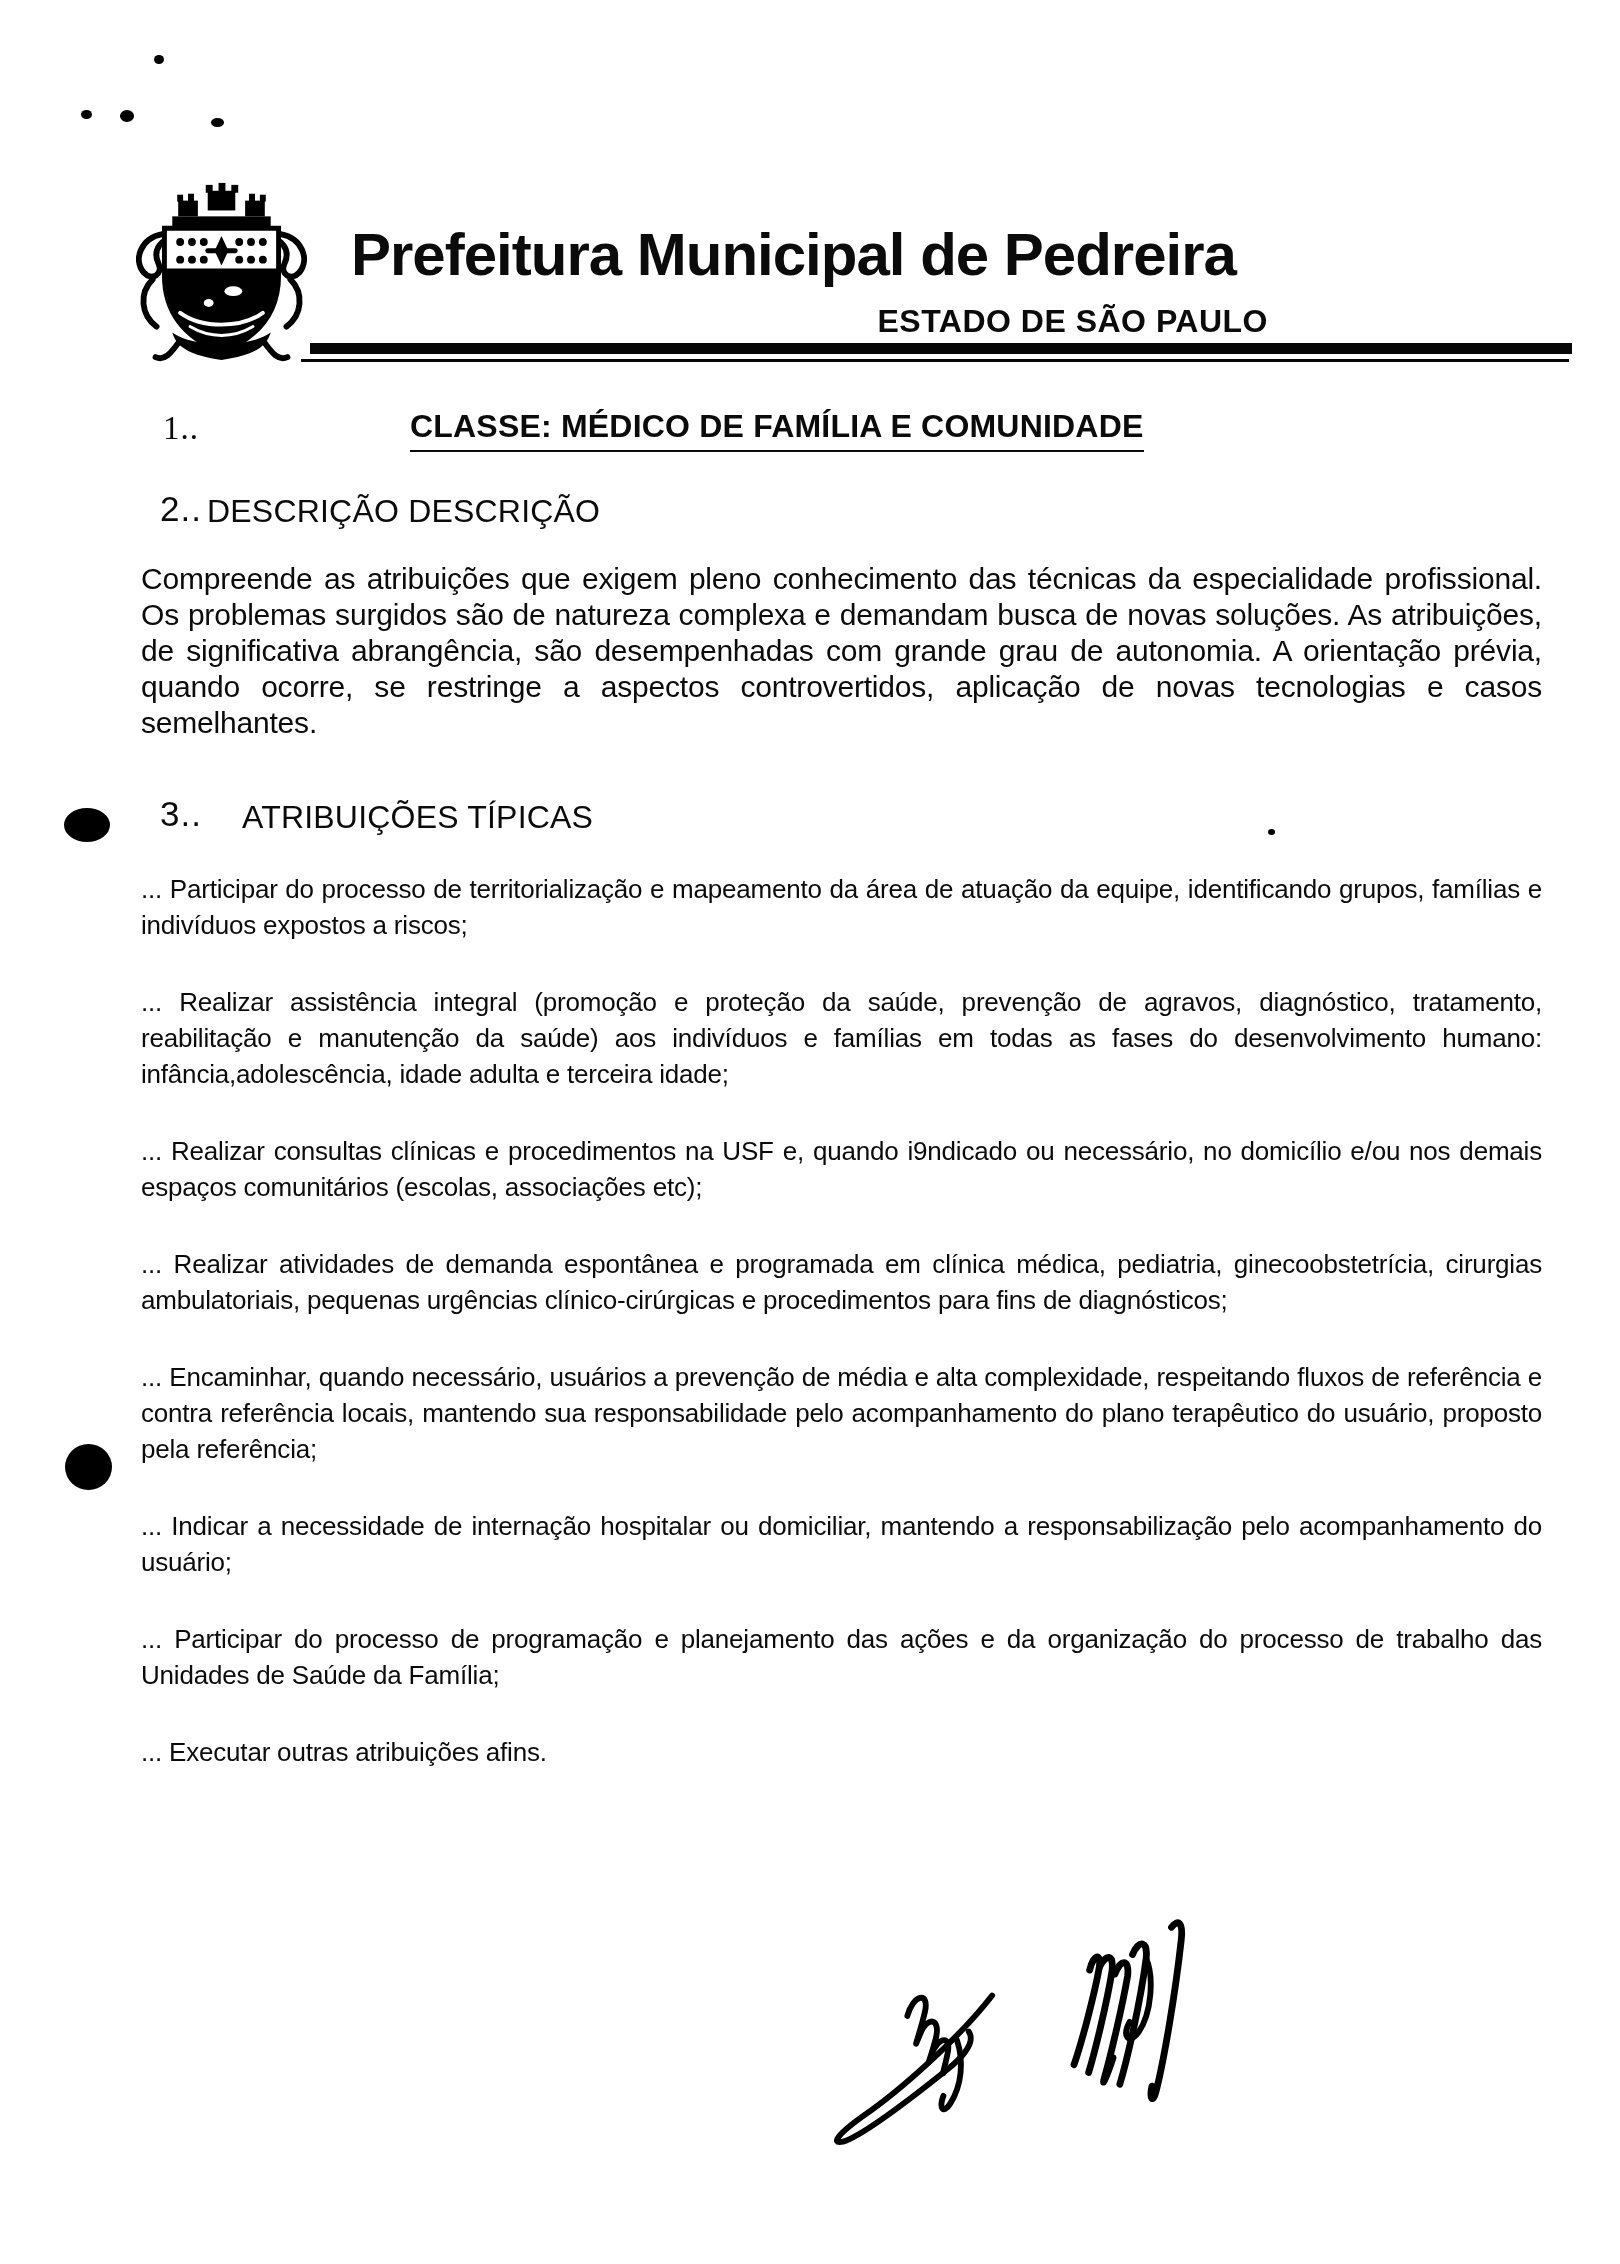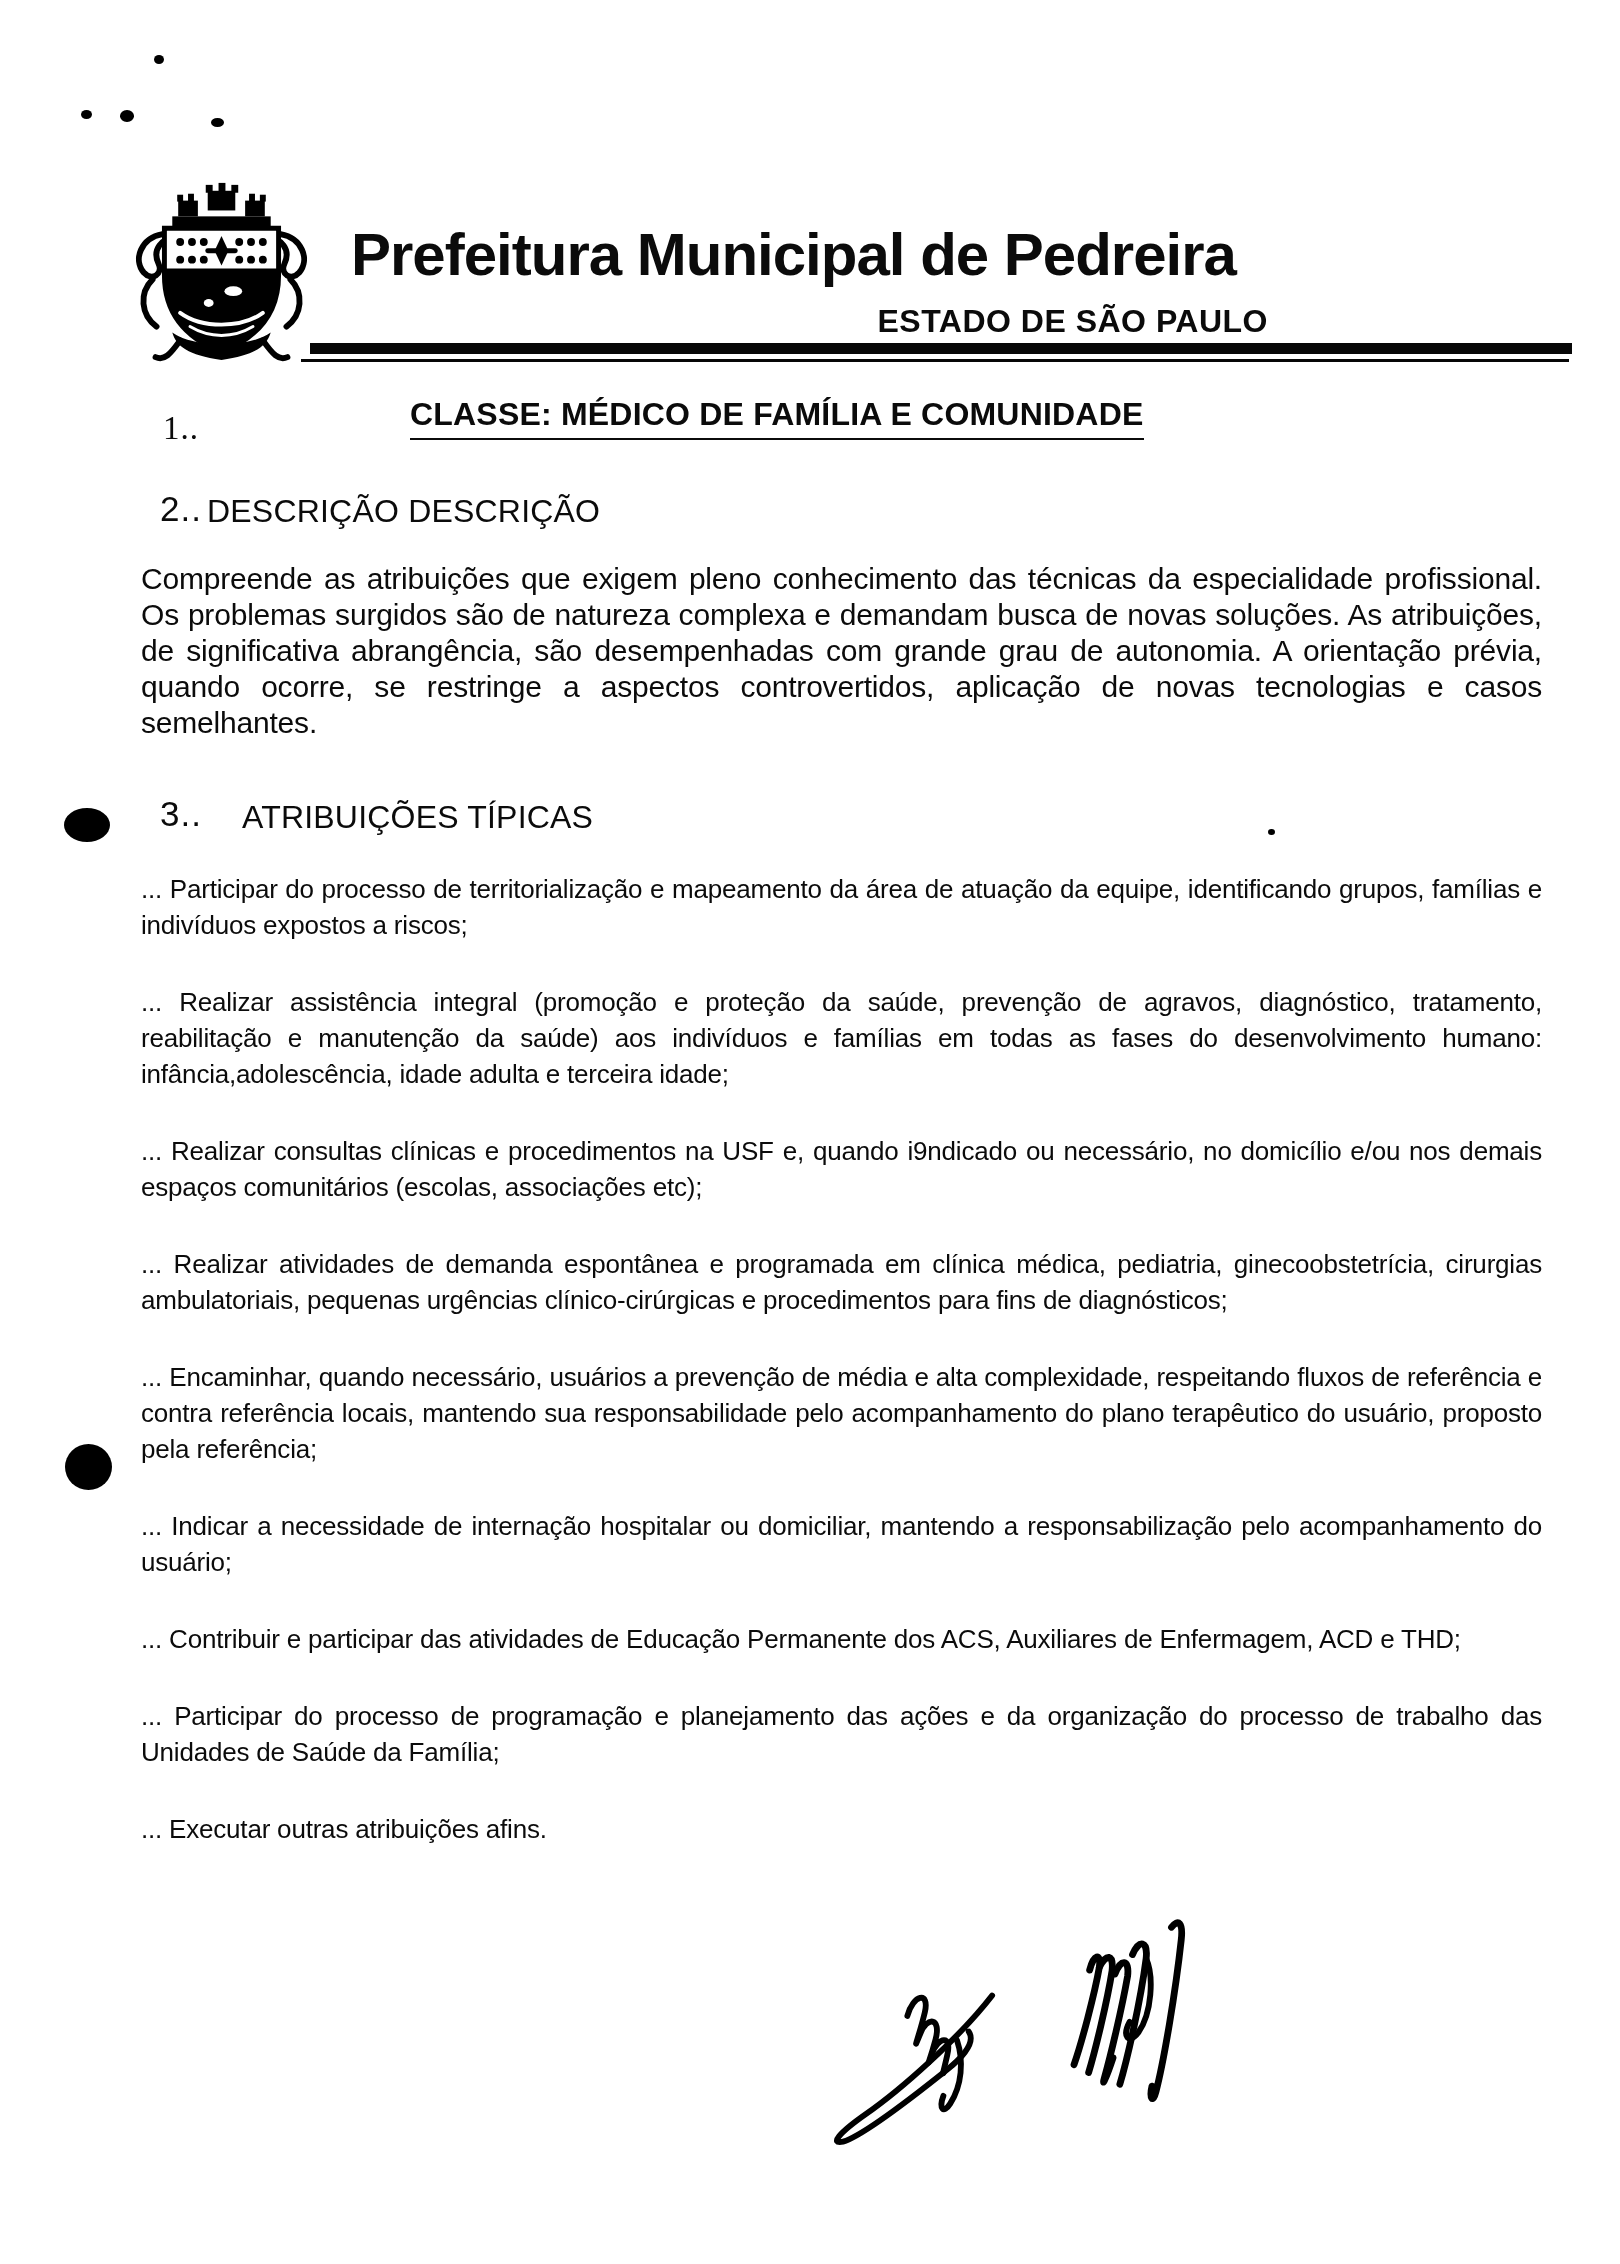--- a/index.html
+++ b/index.html
@@ -20,21 +20,21 @@
     font-size:32px;font-weight:bold;letter-spacing:0.5px;
   }
   .rule-thick{left:310px;top:343px;width:1262px;height:10.7px;background:#070707;}
   .rule-thin{left:301px;top:359px;width:1268px;height:2.9px;background:#070707;}
   
   .sec-num{font-size:35px;letter-spacing:1px;}
   .sec-num.serif{font-family:"Liberation Serif", serif;font-size:33px;}
   .sec-label{font-size:32px;letter-spacing:0.2px;}
   .underlined{border-bottom:2.9px solid #0b0b0b;padding-bottom:4.9px;}
   .row-class-num{left:163px;top:410px;}
-  .row-class-label{left:410px;top:396px;font-weight:600;}
+  .row-class-label{left:410px;top:408px;font-weight:600;}
   .row-desc-num{left:160px;top:489px;}
   .row-desc-label{left:207px;top:493px;}
   .row-attr-num{left:160px;top:794px;}
   .row-attr-label{left:207px;top:799px;margin-left:35px;}
   
   .para{
     left:141px;width:1401px;
     font-size:30px;line-height:36px;text-align:justify;letter-spacing:-0.2px;
   }
   .para-desc{top:561px;}
@@ -140,21 +140,20 @@
 <div class="abs sec-num row-attr-num">3..</div>
 <div class="abs sec-label row-attr-label">ATRIBUIÇÕES TÍPICAS</div>
 
 <div class="abs items">
   <p>... Participar do processo de territorialização e mapeamento da área de atuação da equipe, identificando grupos, famílias e indivíduos expostos a riscos;</p>
   <p>... Realizar assistência integral (promoção e proteção da saúde, prevenção de agravos, diagnóstico, tratamento, reabilitação e manutenção da saúde) aos indivíduos e famílias em todas as fases do desenvolvimento humano: infância,adolescência, idade adulta e terceira idade;</p>
   <p>... Realizar consultas clínicas e procedimentos na USF e, quando i9ndicado ou necessário, no domicílio e/ou nos demais espaços comunitários (escolas, associações etc);</p>
   <p>... Realizar atividades de demanda espontânea e programada em clínica médica, pediatria, ginecoobstetrícia, cirurgias ambulatoriais, pequenas urgências clínico-cirúrgicas e procedimentos para fins de diagnósticos;</p>
   <p>... Encaminhar, quando necessário, usuários a prevenção de média e alta complexidade, respeitando fluxos de referência e contra referência locais, mantendo sua responsabilidade pelo acompanhamento do plano terapêutico do usuário, proposto pela referência;</p>
   <p>... Indicar a necessidade de internação hospitalar ou domiciliar, mantendo a responsabilização pelo acompanhamento do usuário;</p>
-  <p>... Contribuir e participar das atividades de Educação Permanente dos ACS, Auxiliares de Enfermagem, ACD e THD;</p>
   <p>... Participar do processo de programação e planejamento das ações e da organização do processo de trabalho das Unidades de Saúde da Família;</p>
   <p>... Executar outras atribuições afins.</p>
 </div>
 
 <div class="abs signature">
   <svg width="502" height="317" viewBox="0 0 515 325">
     <g stroke="#000" fill="none" stroke-linecap="round" stroke-linejoin="round">
 
       <path d="M185,125 C191,103 208,99 203,121 C197,146 189,166 198,144 C205,125 220,126 214,149 C209,168 203,183 210,164 C217,146 231,144 226,165 C223,179 219,191 224,179" stroke-width="6"></path>
       <path d="M272,104 C238,148 178,201 142,226 C115,245 105,257 119,254 C137,249 186,212 226,180 C247,163 254,150 248,141" stroke-width="6"></path>

